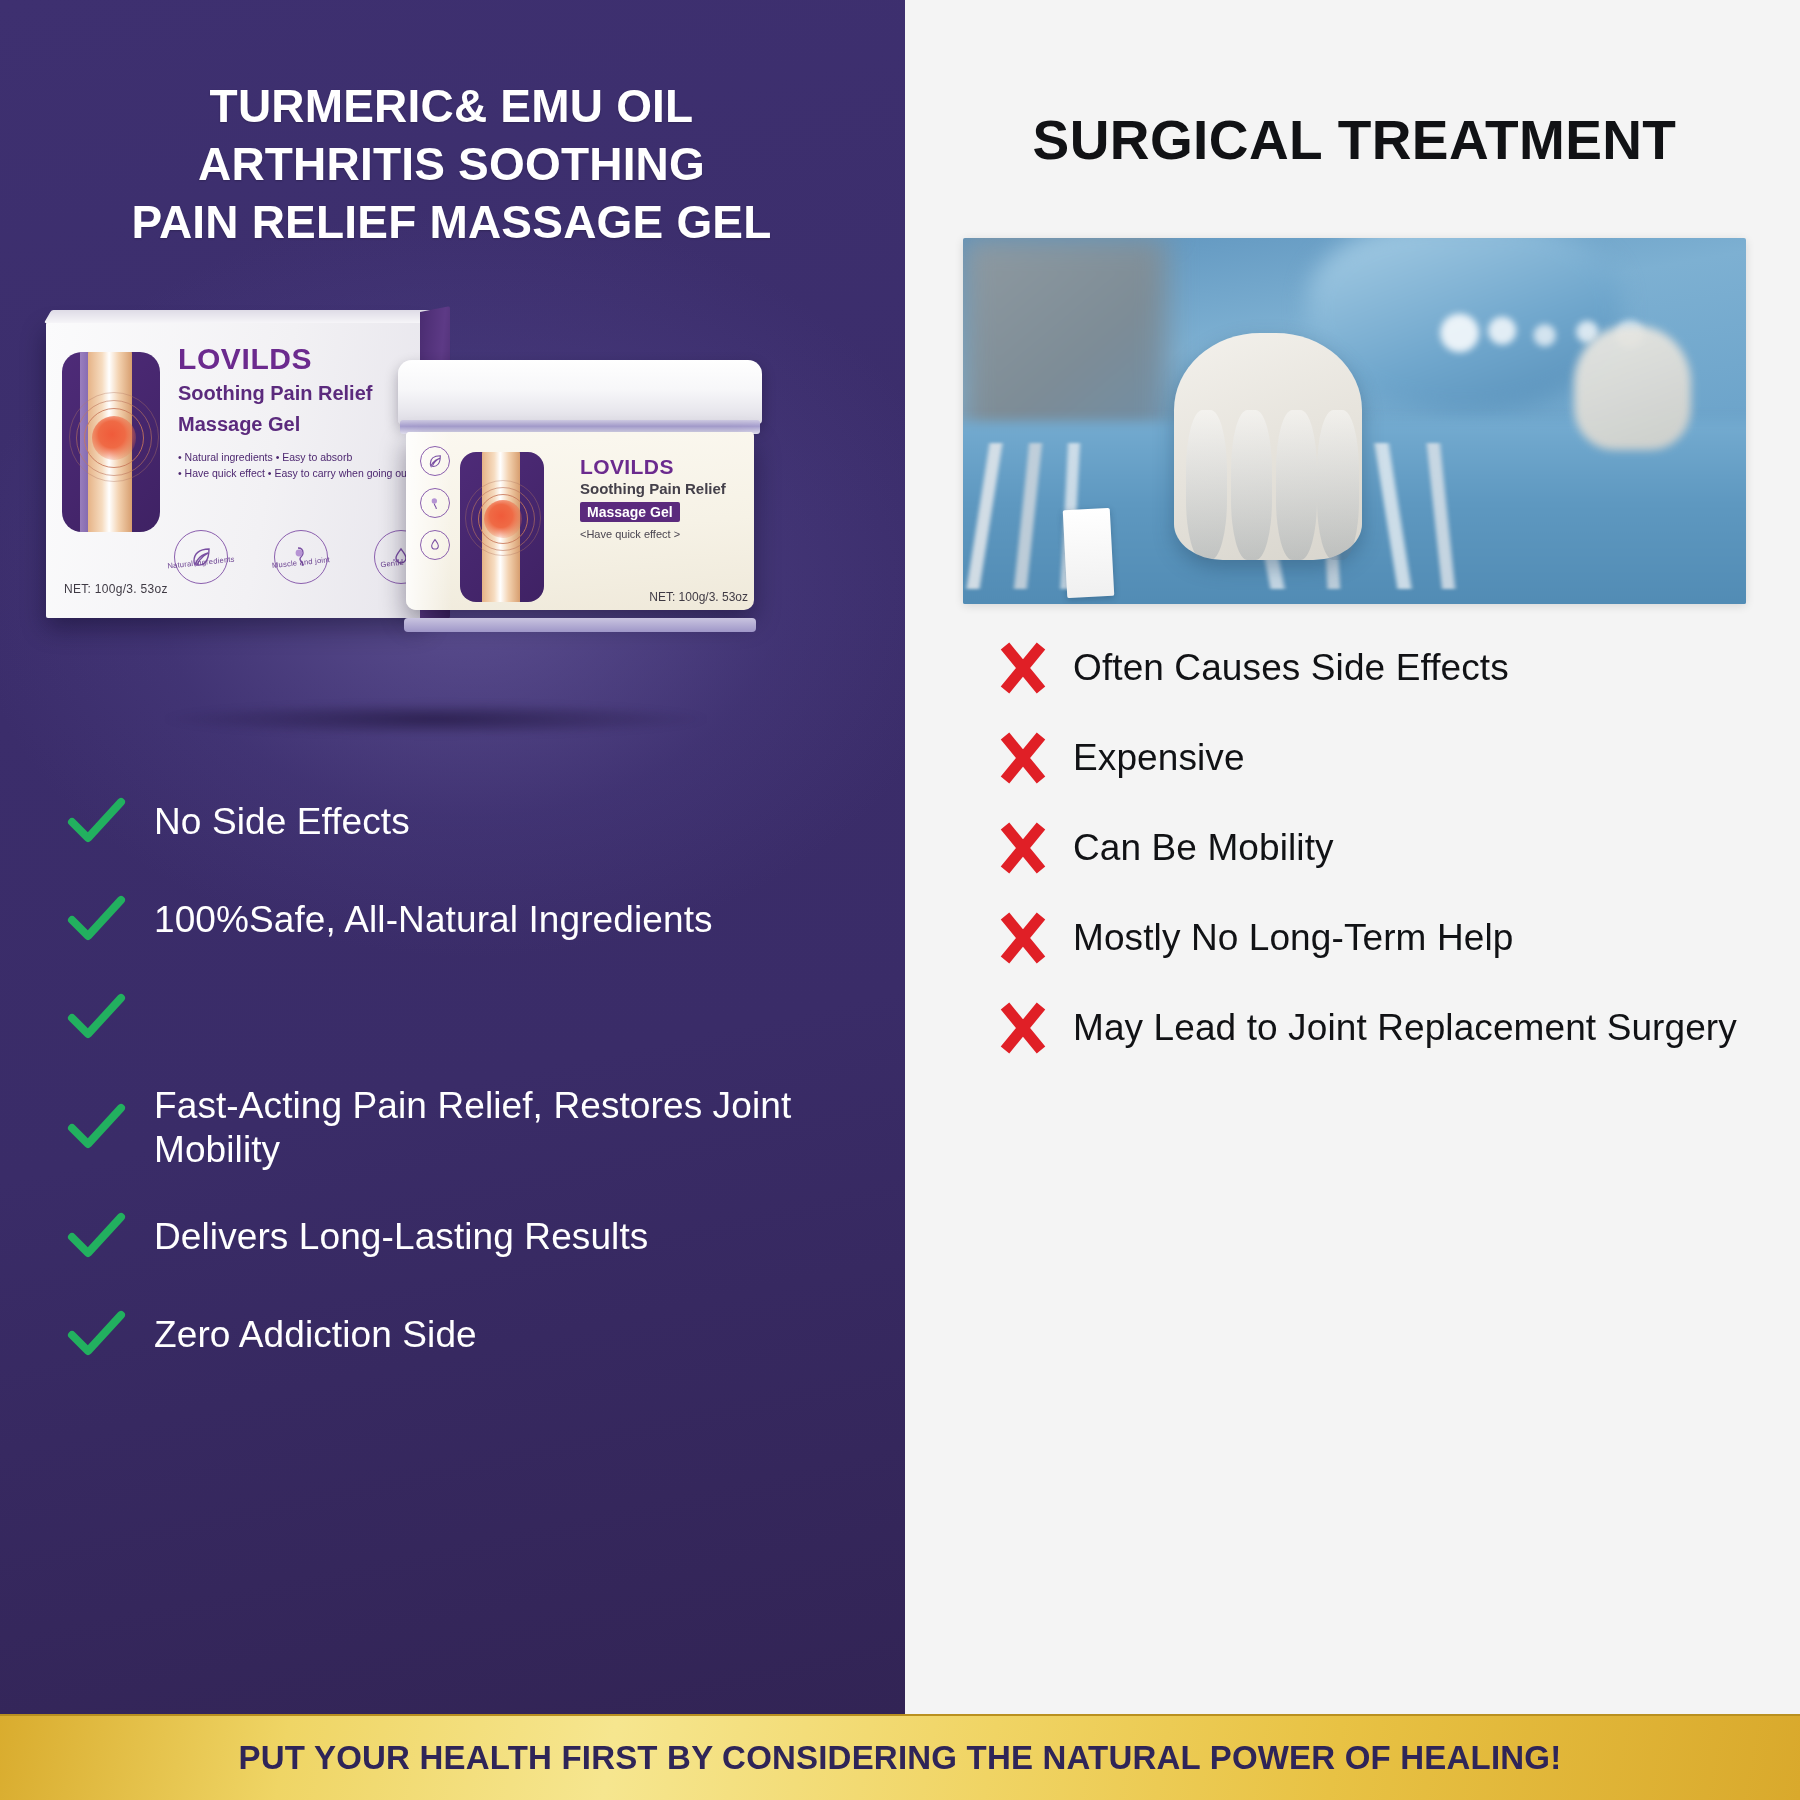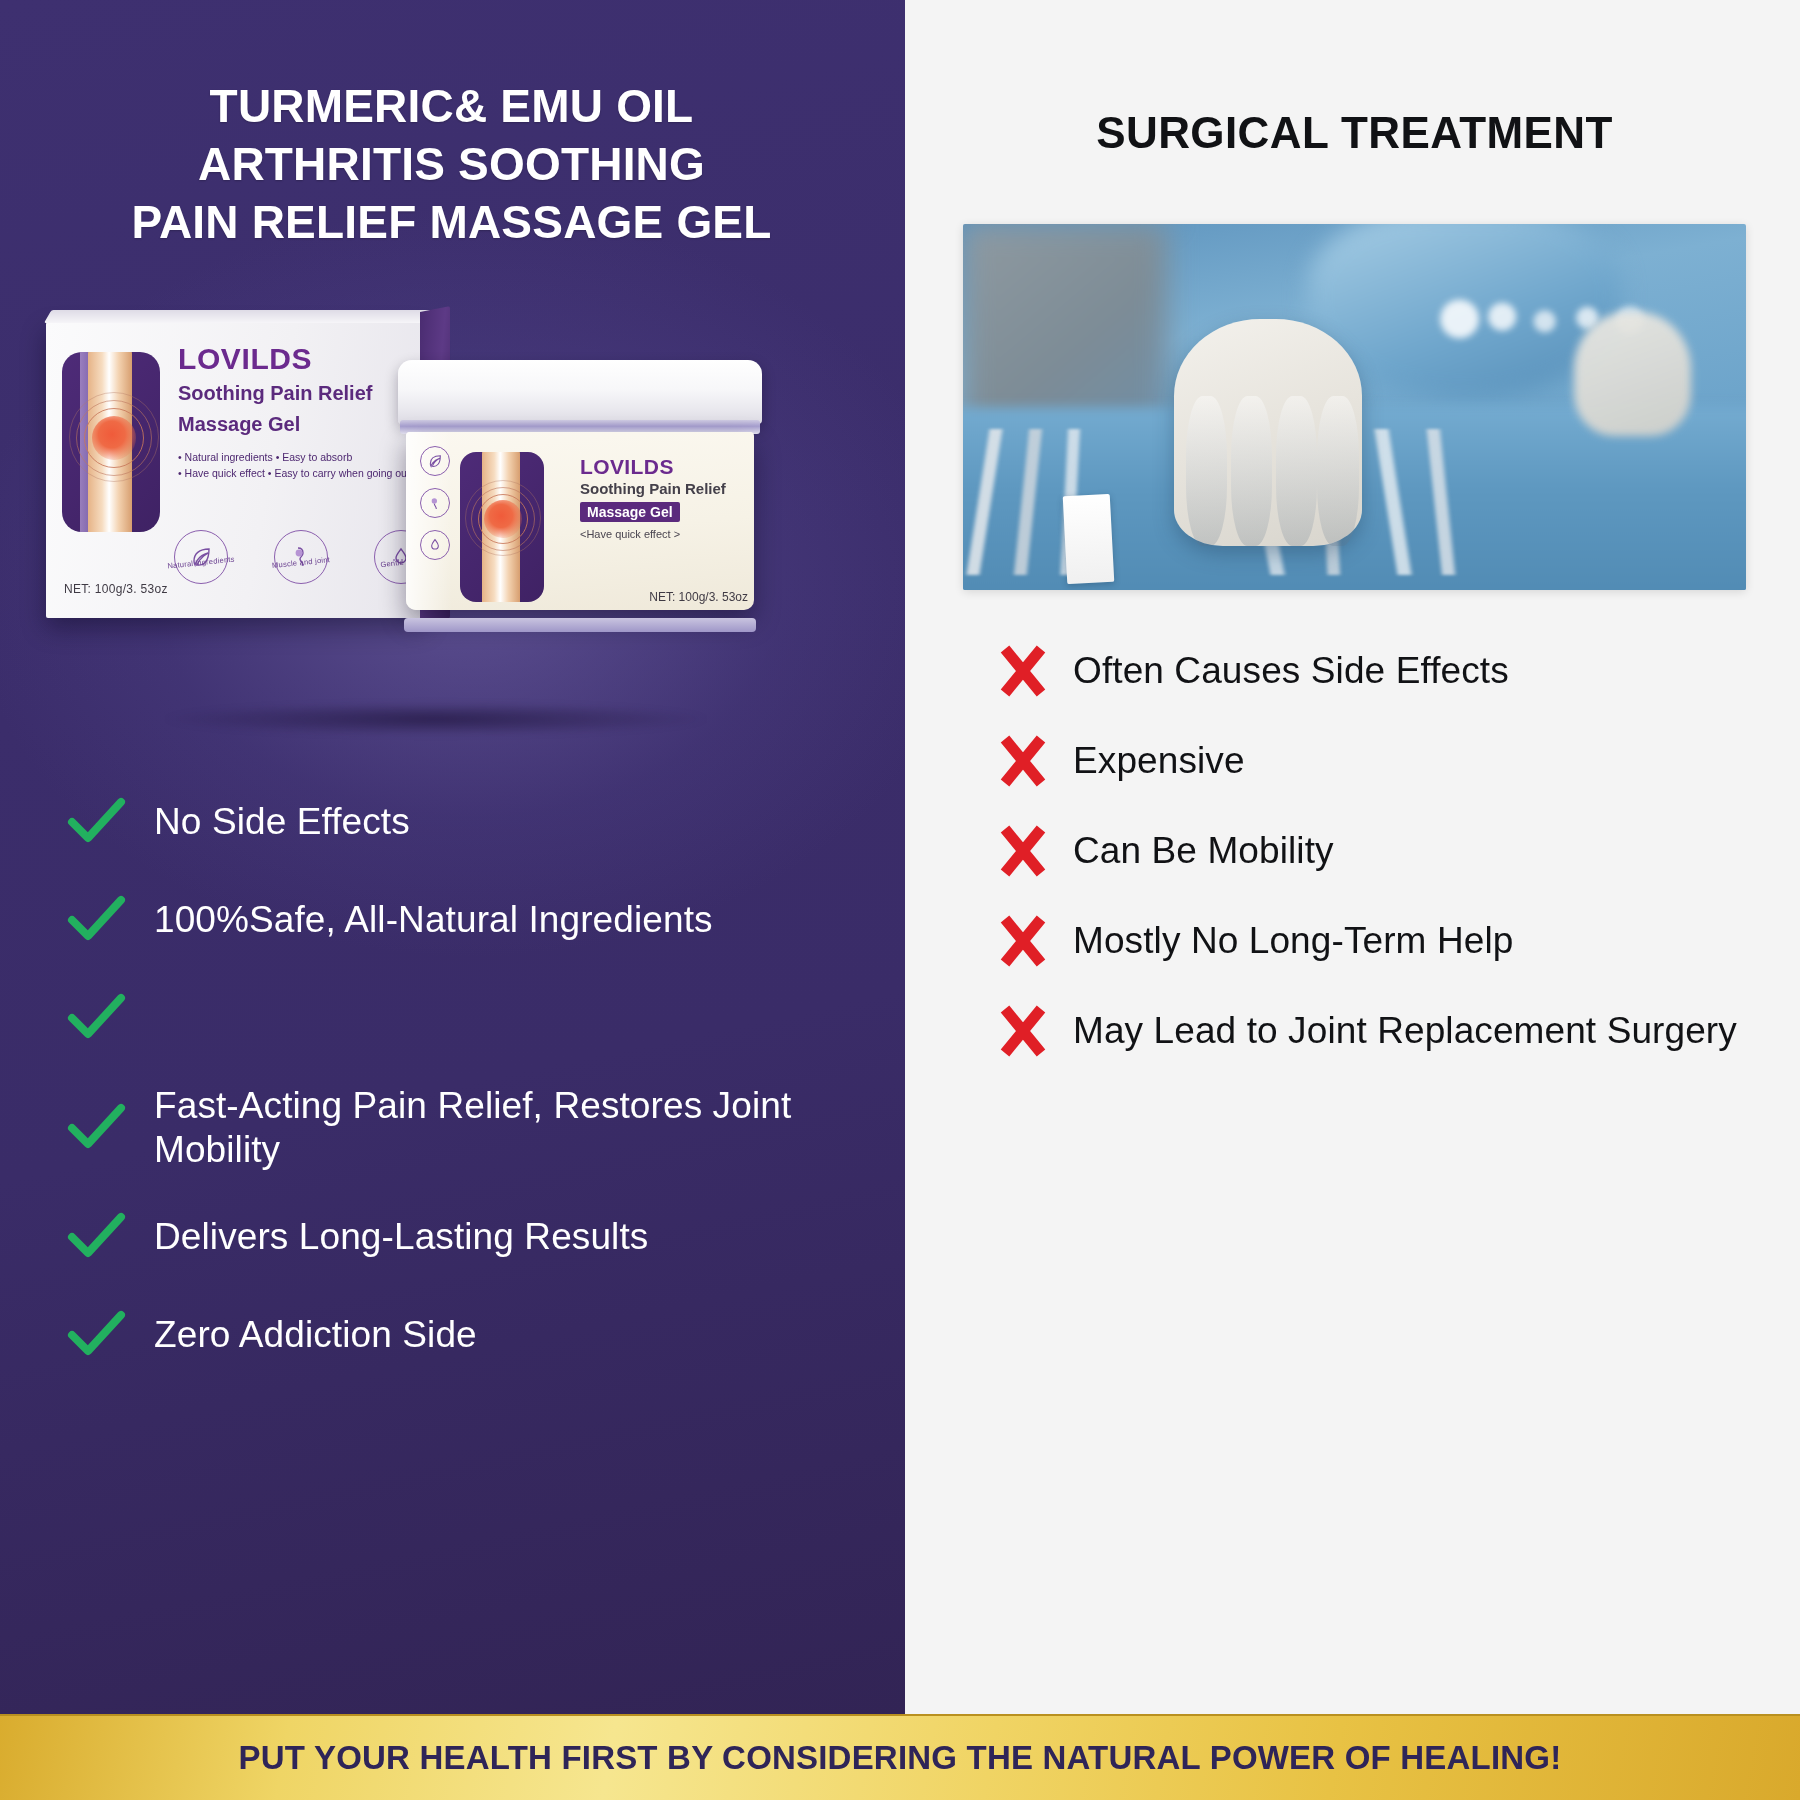--- a/index.html
+++ b/index.html
@@ -197,21 +197,21 @@
   .row-text {
     color:#ffffff; font-size:37px; font-weight:500; line-height:1.18; letter-spacing:.1px;
   }
 
   
   .col-right {
     flex:1 1 auto; background:#f4f4f4;
     padding:108px 54px 0 58px; display:flex; flex-direction:column;
   }
   .title-right {
-    color:#111215; font-weight:700; font-size:44px; letter-spacing:.4px; text-align:center;
+    color:#111215; font-weight:700; font-size:55px; letter-spacing:.4px; text-align:center;
   }
 
   
   .photo {
     margin-top:66px; height:366px; width:100%;
     border-radius:2px; overflow:hidden; position:relative;
     background:linear-gradient(170deg,#5d93bd 0%, #7db0d2 30%, #6ea5cb 60%, #5f97c0 100%);
     box-shadow:0 2px 10px rgba(0,0,0,.12);
   }
   .ph-scrub-left {
@@ -272,21 +272,21 @@
       linear-gradient(-101deg, rgba(255,255,255,0) 0 60%, rgba(224,232,238,.8) 60.7% 61.8%, rgba(255,255,255,0) 62.4%);
     filter:blur(1.6px);
   }
   .ph-label {
     position:absolute; left:13%; bottom:2%; width:6%; height:24%;
     background:linear-gradient(180deg,#ffffff,#f0f0f0);
     border-radius:2px; transform:rotate(-3deg);
     box-shadow:0 2px 6px rgba(20,50,80,.3);
   }
 
-  .list-right { margin-top:53px; flex:1 1 auto; padding-left:32px; }
+  .list-right { margin-top:36px; flex:1 1 auto; padding-left:32px; }
   .row-r { display:flex; align-items:center; gap:22px; margin-bottom:34px; }
   .row-r:last-child { margin-bottom:0; }
   .xmark { flex:0 0 auto; width:56px; height:56px; }
   .row-r .row-text { color:#111215; font-weight:500; font-size:37px; }
 
   
   .footer {
     flex:0 0 auto; height:86px;
     background:linear-gradient(100deg,#d9ac2e 0%, #efd565 16%, #f6e68f 34%, #f0d464 55%, #e8c244 74%, #d9a92c 100%);
     display:flex; align-items:center; justify-content:center;

